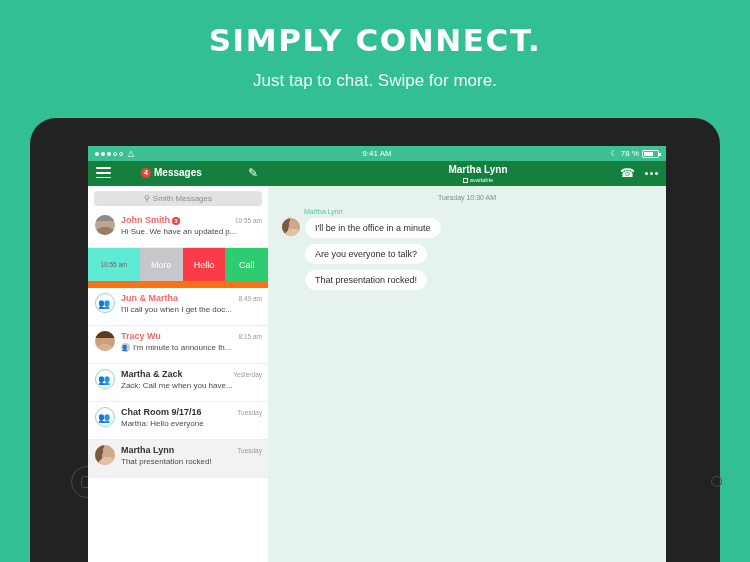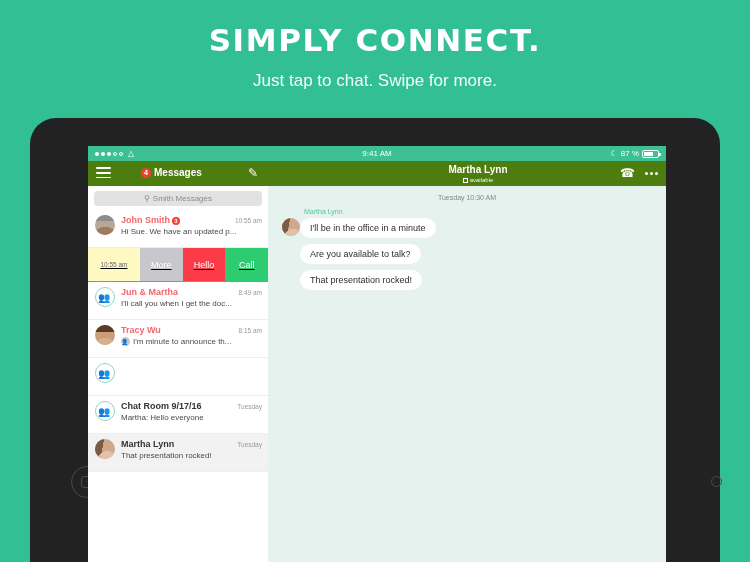--- a/index.html
+++ b/index.html
@@ -78,21 +78,21 @@
     position: relative; box-sizing: border-box;
   }
   .battery::after{
     content:""; position:absolute; right:-3px; top:2px; width:2px; height:3px;
     background:#ffffff; border-radius:0 1px 1px 0;
   }
   .battery i { position:absolute; left:1px; top:1px; bottom:1px; width:9px; background:#ffffff; display:block;}
 
   
   .navbar {
-    height: 25px; background: #4d7c0f; position: relative; color:#ffffff;
+    height: 25px; background: #15803d; position: relative; color:#ffffff;
   }
   .hamburger { position:absolute; left: 8px; top: 6px; width: 15px; cursor: pointer;}
   .hamburger span { display:block; height:1.8px; background:#ffffff; margin-bottom:3px; border-radius:1px;}
   .nav-messages {
     position:absolute; left: 53px; top: 6px; display:flex; align-items:center; gap:3px;
     font-size: 10px; font-weight: bold;
   }
   .badge {
     width: 10px; height: 10px; border-radius:50%; background:#ef4136; color:#fff;
     font-size: 7px; display:flex; align-items:center; justify-content:center; font-weight:bold;
@@ -151,31 +151,31 @@
     width: 8px; height: 8px; border-radius:50%; background:#ef4136; color:#ffffff;
     font-size: 6px; display:inline-flex; align-items:center; justify-content:center;
     margin-left: 2px; font-weight:bold; vertical-align: middle;
   }
   .mini-person {
     width: 9px; height: 9px; border-radius:50%; background:#c9c9c9; color:#ffffff;
     font-size: 6px; display:inline-flex; align-items:center; justify-content:center; flex:none;
   }
 
   
-  .swipe-row { display:flex; height: 33px; border-bottom: 1px solid #f97316; background:#fef9c3;text-decoration:underline;}
+  .swipe-row { display:flex; height: 33px; border-bottom: 7px solid #f97316; background:#5eead4;}
   .swipe-time { flex: 0 0 52px; display:flex; align-items:center; justify-content:center; font-size:6.5px; color:#6a6a6a;}
   .swipe-btn { flex:1; display:flex; align-items:center; justify-content:center; color:#ffffff; font-size: 9px;}
   .swipe-more { background:#c7c7cc; }
   .swipe-delete { background:#fc3b49; }
   .swipe-call { background:#2ecc71; }
 
   
   .chat-daystamp { text-align:center; font-size: 7px; color:#7f8c8a; padding-top: 8px; }
   .chat-sender { font-size: 7px; color:#5cc3a3; padding: 7px 0 3px 36px; }
-  .bubble-row { display:flex; align-items:flex-start; padding: 0 0 6px 14px;}
+  .bubble-row { display:flex; align-items:flex-start; gap: 5px; padding: 0 0 6px 14px;}
   .chat-avatar { width: 18px; height: 18px; border-radius:50%; flex:none; overflow:hidden; }
   .chat-avatar.spacer { visibility: hidden; }
   .bubble {
     background:#ffffff; border-radius: 11px; padding: 5px 10px;
     font-size: 9px; color:#2d2d2d; max-width: 230px;
   }
 
   
   .face { width:100%; height:100%; position:relative; }
   .face .hair { position:absolute; left:0; top:0; width:100%; height:100%; }
@@ -213,21 +213,21 @@
         <span class="dot"></span>
         <span class="dot"></span>
         <span class="dot"></span>
         <span class="dot hollow"></span>
         <span class="dot hollow"></span>
         <span class="wifi">△</span>
       </div>
       <div class="sb-center">9:41 AM</div>
       <div class="sb-right">
         <span>☾</span>
-        <span>87 %</span>
+        <span>78 %</span>
         <span class="battery">
             <i></i>
           </span>
       </div>
     </div>
 
     <div class="navbar">
       <div class="hamburger">
         <span></span>
           <span></span>
@@ -316,20 +316,29 @@
             <div class="conv-preview">
               <span class="mini-person">👤</span>
               <span>I'm minute to announce th...</span>
             </div>
           </div>
         </div>
 
 
         <div class="conv">
           <div class="group-avatar">👥</div>
+          <div class="conv-body">
+            <div class="conv-top">
+              <div class="conv-name">Martha &amp; Zack</div>
+              <div class="conv-time">Yesterday</div>
+            </div>
+            <div class="conv-preview">
+                <span>Zack: Call me when you have...</span>
+              </div>
+          </div>
         </div>
 
         <div class="conv">
           <div class="group-avatar">👥</div>
           <div class="conv-body">
             <div class="conv-top">
               <div class="conv-name">Chat Room 9/17/16</div>
               <div class="conv-time">Tuesday</div>
             </div>
             <div class="conv-preview">
@@ -364,21 +373,21 @@
           <div class="chat-avatar">
               <div class="face f-martha">
                 <div class="hair"></div>
               </div>
             </div>
           <div class="bubble">I'll be in the office in a minute</div>
         </div>
 
         <div class="bubble-row">
           <div class="chat-avatar spacer"></div>
-          <div class="bubble">Are you available to talk?</div>
+          <div class="bubble">Are you everyone to talk?</div>
         </div>
 
         <div class="bubble-row">
           <div class="chat-avatar spacer"></div>
           <div class="bubble">That presentation rocked!</div>
         </div>
       </div>
 
     </div>
   </div>

